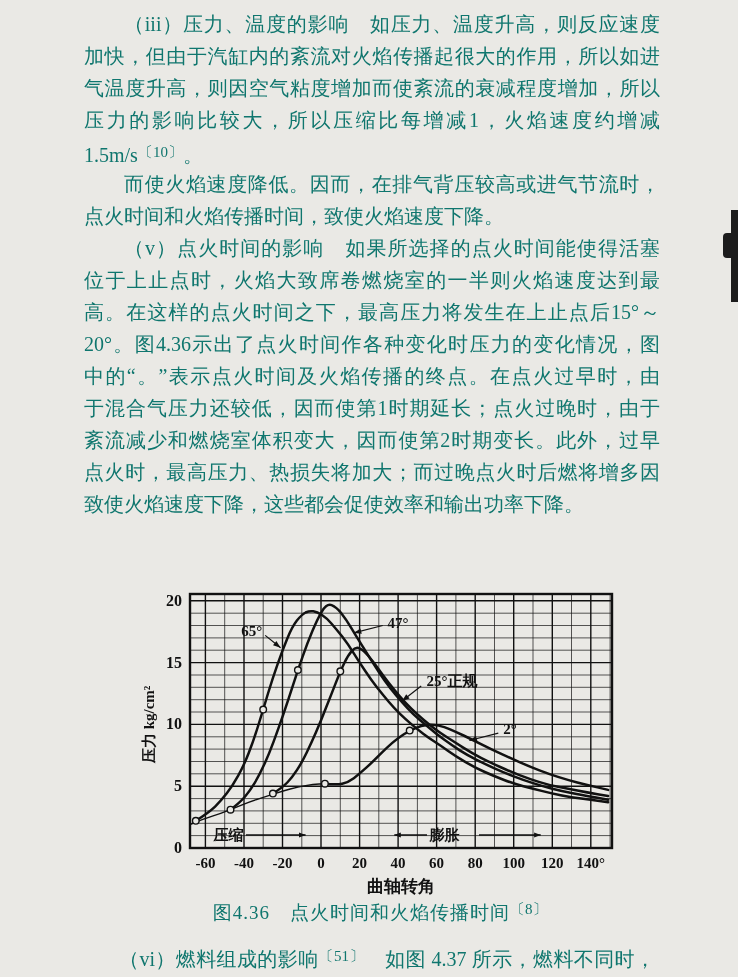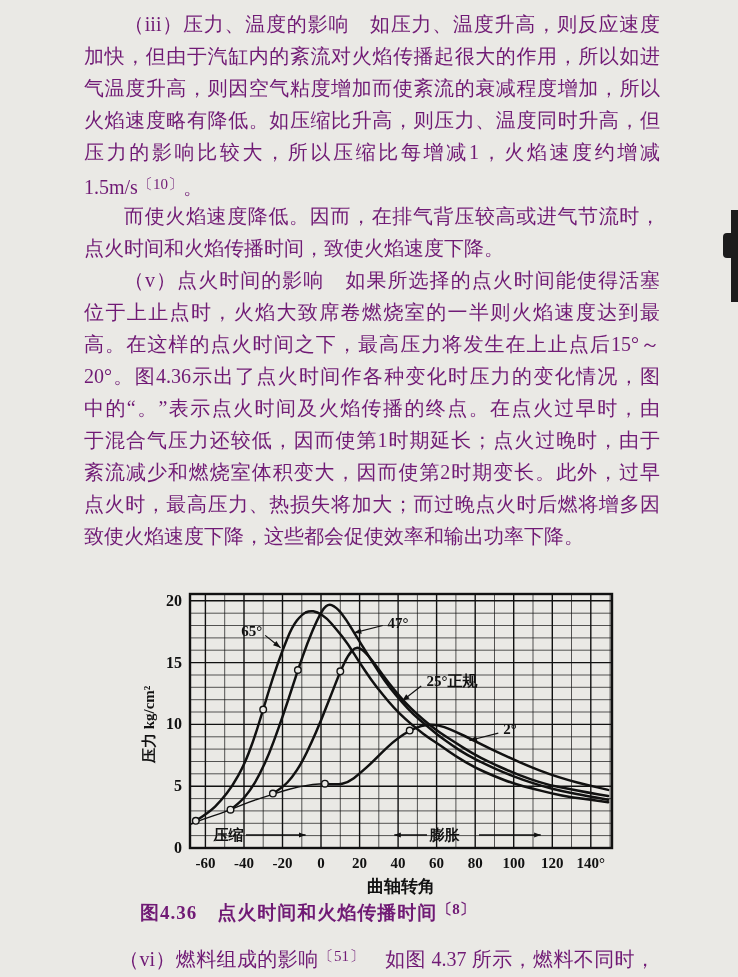--- a/index.html
+++ b/index.html
@@ -1,41 +1,40 @@
 <!DOCTYPE html>
 <html><head>
 <meta charset="utf-8">
 <style>
   html,body{margin:0;padding:0;background:#777;}
   .page{position:relative;width:738px;height:977px;background:#eae9e5;
-        font-family:"Liberation Serif","DejaVu Serif",serif;color:#701a75;overflow:hidden;}
+        font-family:"Liberation Serif","DejaVu Serif",serif;color:#0f766e;overflow:hidden;}
   .body-text{position:absolute;left:84px;top:8px;width:576px;}
   .after-text{position:absolute;left:79px;top:940px;width:576px;}
   .para{margin:0;}
   .tline{font-size:20px;line-height:32px;height:32px;overflow:hidden;white-space:normal;}
   .tline.fill{text-align:justify;text-align-last:justify;text-justify:inter-character;}
   .para .tline:first-child{text-indent:2em;}
   .sup{font-size:15px;vertical-align:5px;letter-spacing:0;}
   .figure{position:absolute;left:140px;top:586px;width:480px;}
   .figure svg{display:block;}
-  .caption{text-align:left;font-size:19px;font-weight:700;margin-top:2px;letter-spacing:1px;}
+  .caption{text-align:center;font-size:19px;font-weight:400;margin-top:2px;letter-spacing:1px;}
   .scan-mark{position:absolute;background:#1c1c1c;}
   .scan-mark.bar{right:0;top:210px;width:7px;height:92px;}
   .scan-mark.blob{right:0;top:233px;width:15px;height:25px;border-radius:4px 0 0 4px;}
 </style>
 </head>
 <body>
 
 <div class="page">
   <div class="body-text">
       <div class="para">
         <div class="tline fill">（iii）压力、温度的影响　如压力、温度升高，则反应速度</div>
         <div class="tline fill">加快，但由于汽缸内的紊流对火焰传播起很大的作用，所以如进</div>
         <div class="tline fill">气温度升高，则因空气粘度增加而使紊流的衰减程度增加，所以</div>
-        <div class="tline fill">火焰速度略有降低。如压缩比升高，则压力、温度同时升高，但</div>
         <div class="tline fill">压力的影响比较大，所以压缩比每增减1，火焰速度约增减</div>
         <div class="tline"><span>1.5m/s</span><span class="sup">〔10〕</span><span>。</span></div>
       </div>
       <div class="para">
         <div class="tline fill">而使火焰速度降低。因而，在排气背压较高或进气节流时，由于</div>
         <div class="tline">点火时间和火焰传播时间，致使火焰速度下降。</div>
       </div>
       <div class="para">
         <div class="tline fill">（v）点火时间的影响　如果所选择的点火时间能使得活塞</div>
         <div class="tline fill">位于上止点时，火焰大致席卷燃烧室的一半则火焰速度达到最</div>

